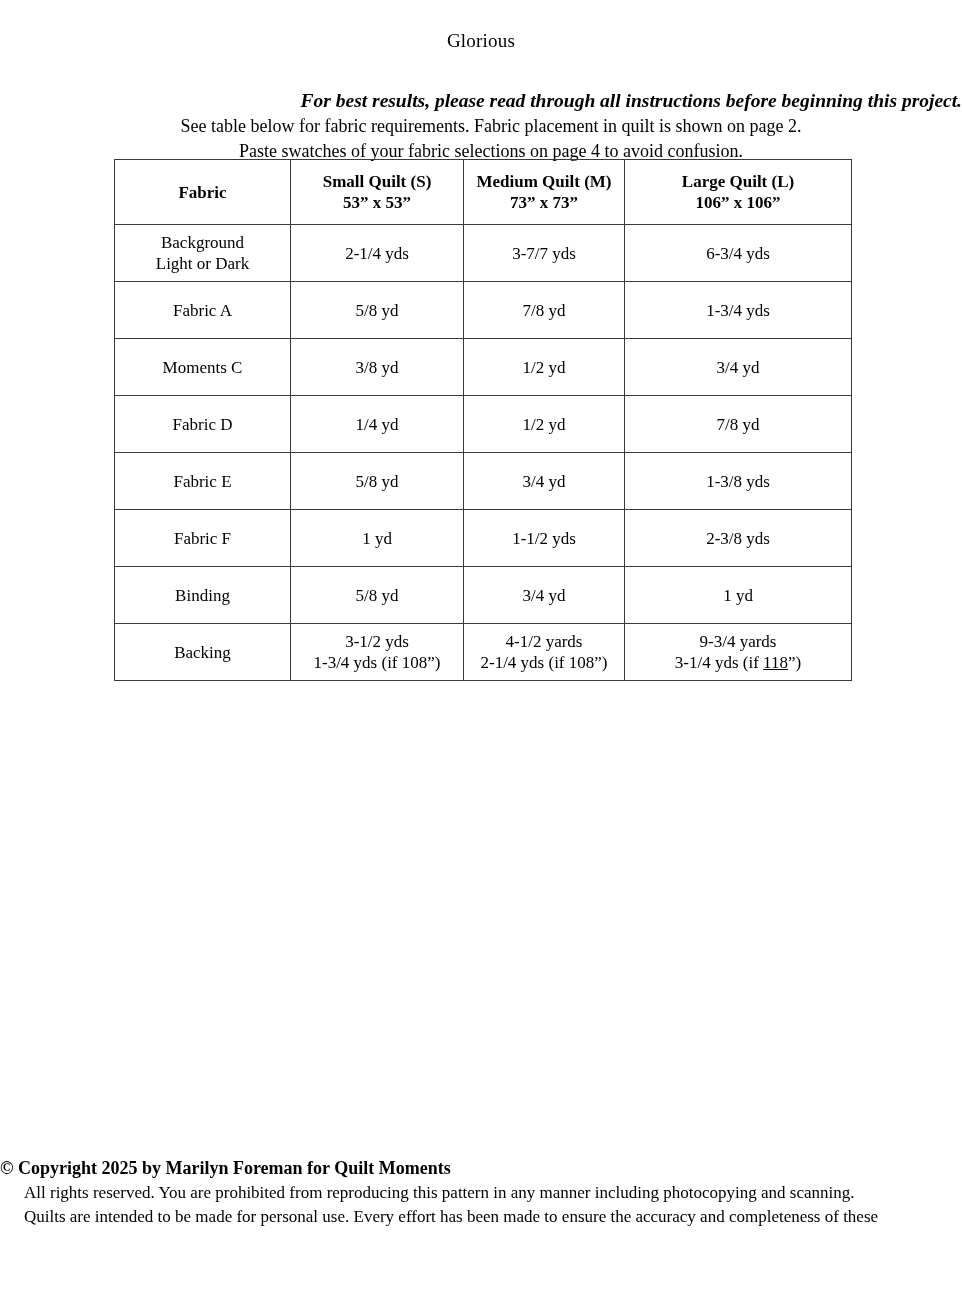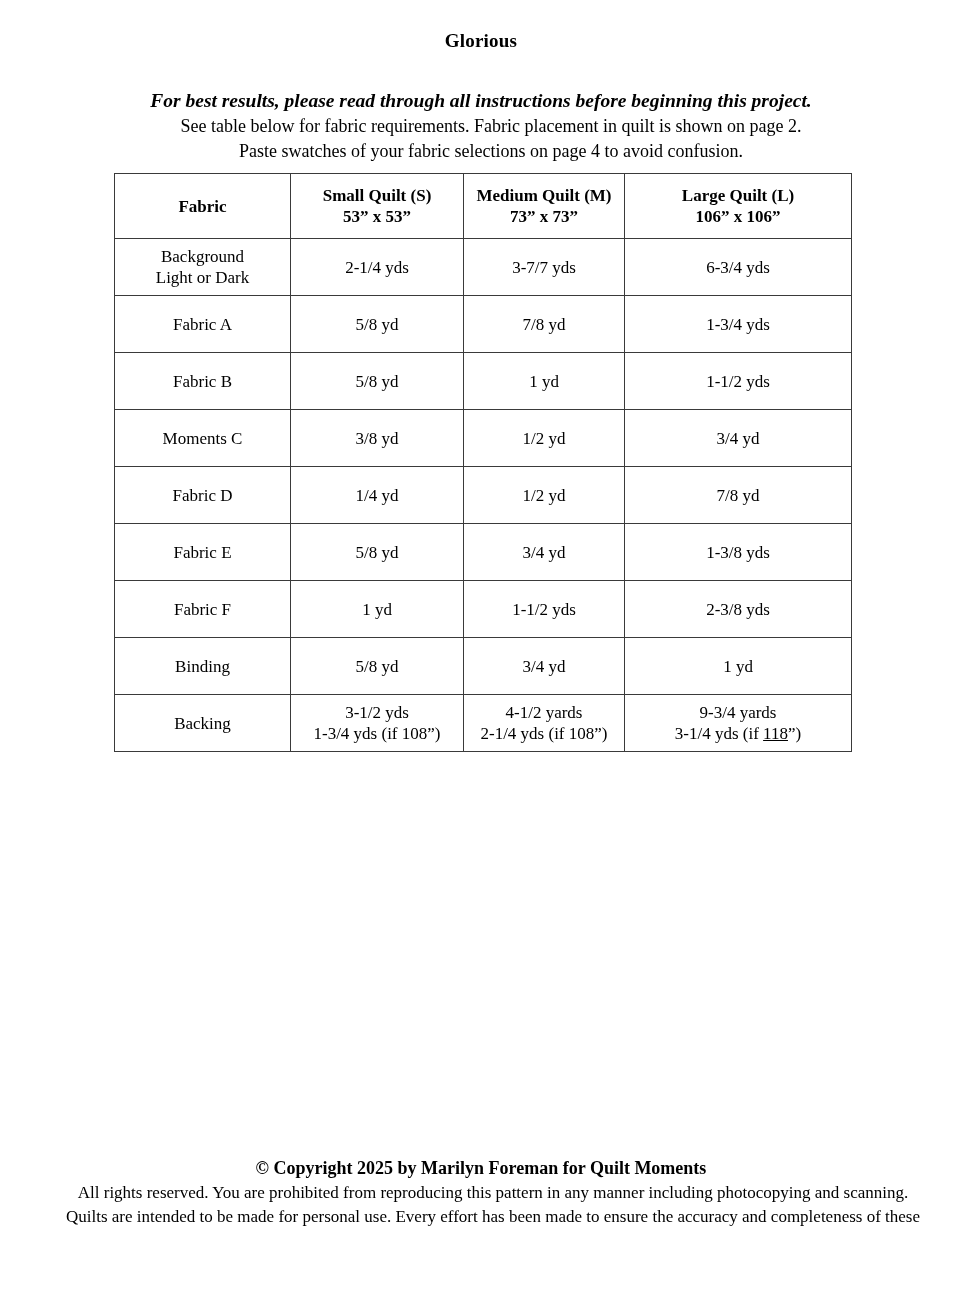--- a/index.html
+++ b/index.html
@@ -23,50 +23,51 @@
   }
 
   
   .doc-title {
     position: absolute;
     top: 30px;
     left: 0;
     width: 962px;
     text-align: center;
     font-size: 19px;
-    font-weight: bold;
+    font-weight: normal;
     letter-spacing: 0.2px;
   }
 
   .intro {
     position: absolute;
     top: 88px;
     left: 0;
     width: 962px;
     text-align: center;
   }
   .intro-line-bold {
     font-size: 19.5px;
     font-weight: bold;
     font-style: italic;
     line-height: 26px;
     white-space: nowrap;
+    text-align: right;
   }
   .intro-line {
     font-size: 18px;
     line-height: 25px;
     white-space: nowrap;
     padding-left: 20px;
   }
 
   
   .req-table {
     position: absolute;
     left: 114px;
-    top: 173px;
+    top: 159px;
     width: 737px;
     border-collapse: collapse;
     table-layout: fixed;
   }
   .req-table td,
   .req-table th {
     border: 1px solid #3a3a3a;
     text-align: center;
     vertical-align: middle;
     font-size: 17px;
@@ -95,21 +96,21 @@
     font-weight: inherit;
   }
   .u { text-decoration: underline; }
 
   
   .footer {
     position: absolute;
     top: 1156px;
     left: 0;
     width: 962px;
-    text-align: center;
+    text-align: left;
   }
   .footer-copyright {
     font-size: 18px;
     font-weight: bold;
     line-height: 25px;
     white-space: nowrap;
   }
   .footer-line {
     font-size: 17px;
     line-height: 24px;
@@ -173,26 +174,20 @@
         </td>
       </tr>
 
       <tr>
         <td>Fabric A</td>
         <td>5/8 yd</td>
         <td>7/8 yd</td>
         <td>1-3/4 yds</td>
       </tr>
 
-      <tr>
-        <td>Fabric B</td>
-        <td>5/8 yd</td>
-        <td>1 yd</td>
-        <td>1-1/2 yds</td>
-      </tr>
 
       <tr>
         <td>Moments C</td>
         <td>3/8 yd</td>
         <td>1/2 yd</td>
         <td>3/4 yd</td>
       </tr>
 
       <tr>
         <td>Fabric D</td>

